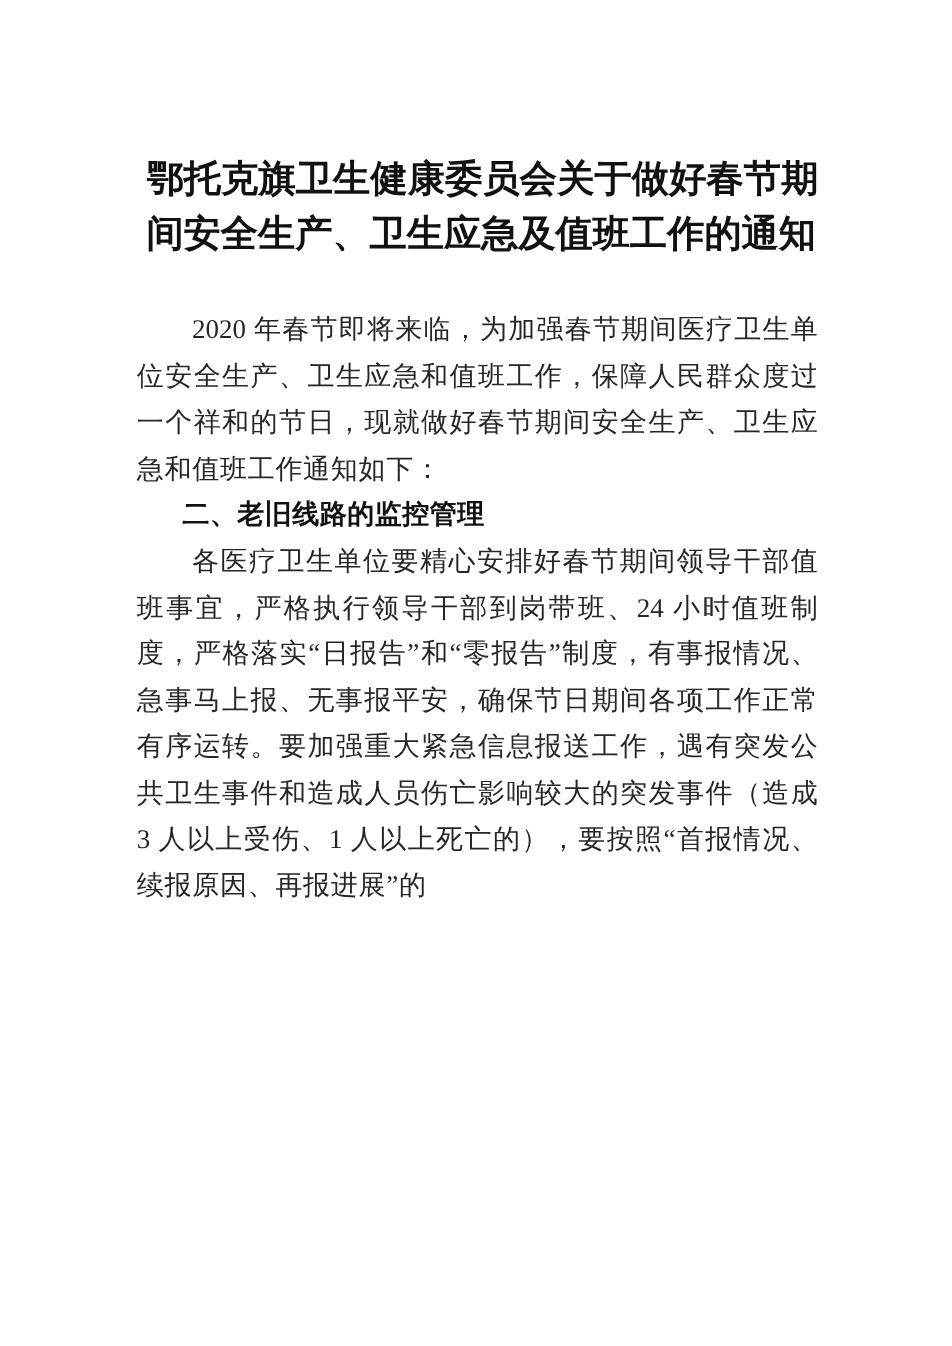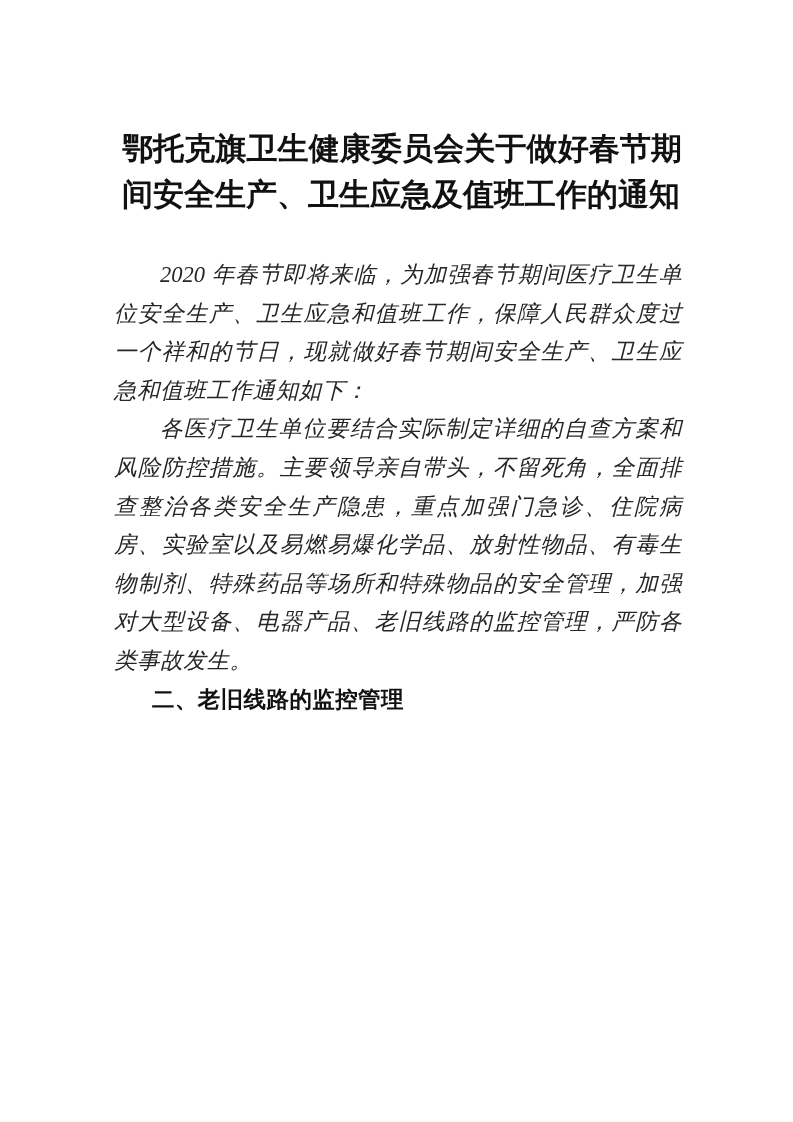--- a/index.html
+++ b/index.html
@@ -63,21 +63,20 @@
     text-align: justify;
     text-align-last: left;
     color: #262626;
     margin: 0;
     letter-spacing: 0.6px;
     word-break: break-all;
   }
 
   .para.indent {
     text-indent: 46px;
-    font-style: italic;
   }
 
   .para.no-indent {
     text-indent: 0;
   }
 
   
   .section-heading {
     font-family: "Liberation Sans", "DejaVu Sans", sans-serif;
     font-weight: bold;
@@ -102,19 +101,19 @@
   <div class="content">
 
     <h1 class="doc-title">鄂托克旗卫生健康委员会关于做好春节期间安全生产、卫生应急及值班工作的通知</h1>
 
     <div class="title-gap"></div>
 
 
     <p class="para indent"><span class="num">2020</span> 年春节即将来临，为加强春节期间医疗卫生单位安全生产、卫生应急和值班工作，保障人民群众度过一个祥和的节日，现就做好春节期间安全生产、卫生应急和值班工作通知如下：</p>
 
 
-    <p class="para indent">各医疗卫生单位要结合实际制定详细的自查方案和风险防控措施。主要领导亲自带头，不留死角，全面排查整治各类安全生产隐患，重点加强门急诊、住院病房、实验室以及易燃易爆化学品、放射性物品、有毒生物制剂、特殊药品等场所和特殊物品的安全管理，加强对大型设备、电器产品、老旧线路的监控管理，严防各类事故发生。</p>
 
     <h2 class="section-heading">二、老旧线路的监控管理</h2>
 
+    <p class="para indent">各医疗卫生单位要精心安排好春节期间领导干部值班事宜，严格执行领导干部到岗带班、<span class="num">24</span> 小时值班制度，严格落实“日报告”和“零报告”制度，有事报情况、急事马上报、无事报平安，确保节日期间各项工作正常有序运转。要加强重大紧急信息报送工作，遇有突发公共卫生事件和造成人员伤亡影响较大的突发事件（造成 <span class="num">3</span> 人以上受伤、<span class="num">1</span> 人以上死亡的），要按照“首报情况、续报原因、再报进展”的</p>
 
   </div>
 </div>
 
 </body></html>

